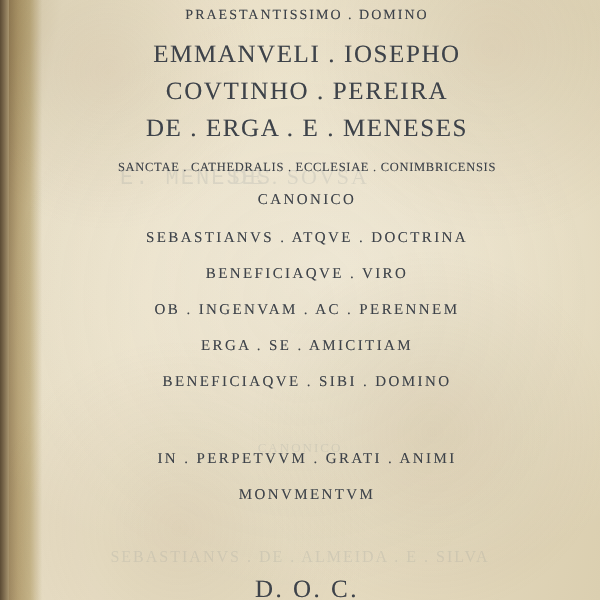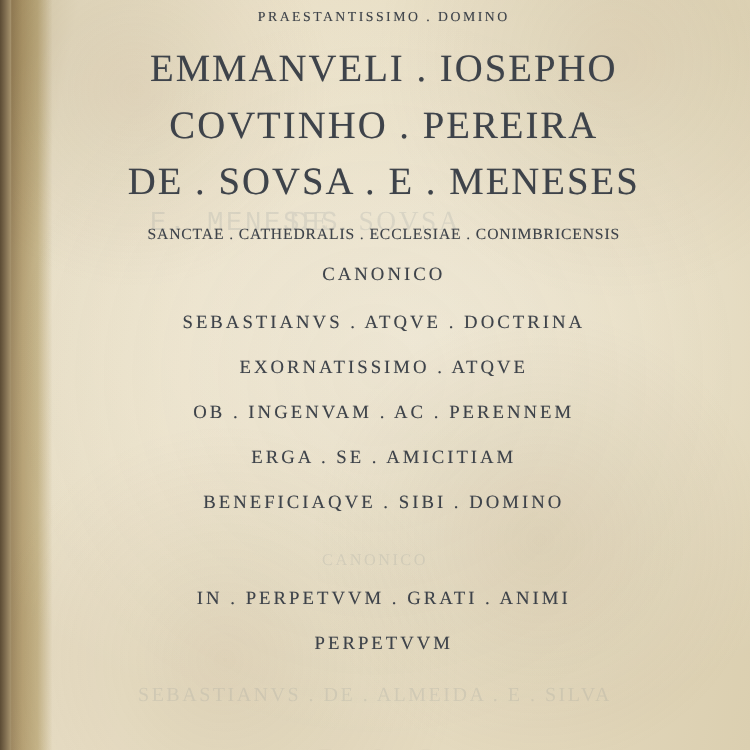--- a/index.html
+++ b/index.html
@@ -83,22 +83,22 @@
     color: #40454b;
     text-align: center;
   }
   .line {
     width: 100%;
     white-space: nowrap;
     color: #3e434a;
     font-family: "Liberation Serif", serif;
     text-rendering: geometricPrecision;
   }
-  .l-small   { font-size: 11px; letter-spacing: 2.0px; }
-  .l-big     { font-size: 31px;   letter-spacing: 1.6px; font-weight: 400; }
+  .l-small   { font-size: 14px; letter-spacing: 2.0px; }
+  .l-big     { font-size: 25px;   letter-spacing: 1.6px; font-weight: 400; }
   .l-sub     { font-size: 12.5px; letter-spacing: 0.7px; }
   .l-mid     { font-size: 15px;   letter-spacing: 2.4px; }
   .l-doc     { font-size: 25px;   letter-spacing: 2.5px; }
   
   #blk-dedicatee { padding-top: 8px; }
   #blk-name { margin-top: 17px; }
   #blk-name .line + .line { margin-top: 9px; }
   #blk-church { margin-top: 17px; }
   #blk-canonico { margin-top: 17px; }
   #blk-praise { margin-top: 21px; }
@@ -127,42 +127,42 @@
 
   <div id="content">
 
     <div id="blk-dedicatee">
       <div class="line l-small">PRAESTANTISSIMO . DOMINO</div>
     </div>
 
     <div id="blk-name">
       <div class="line l-big">EMMANVELI . IOSEPHO</div>
       <div class="line l-big">COVTINHO . PEREIRA</div>
-      <div class="line l-big">DE . SOVSA . E . MENESES</div>
+      <div class="line l-big">DE . ERGA . E . MENESES</div>
     </div>
 
     <div id="blk-church">
       <div class="line l-sub">SANCTAE . CATHEDRALIS . ECCLESIAE . CONIMBRICENSIS</div>
     </div>
 
     <div id="blk-canonico">
       <div class="line l-mid">CANONICO</div>
     </div>
 
     <div id="blk-praise">
       <div class="line l-mid">SEBASTIANVS . ATQVE . DOCTRINA</div>
-      <div class="line l-mid">EXORNATISSIMO . ATQVE</div>
+      <div class="line l-mid">BENEFICIAQVE . VIRO</div>
       <div class="line l-mid">OB . INGENVAM . AC . PERENNEM</div>
       <div class="line l-mid">ERGA . SE . AMICITIAM</div>
       <div class="line l-mid">BENEFICIAQVE . SIBI . DOMINO</div>
     </div>
 
     <div id="blk-monument">
       <div class="line l-mid">IN . PERPETVVM . GRATI . ANIMI</div>
-      <div class="line l-mid">PERPETVVM</div>
+      <div class="line l-mid">MONVMENTVM</div>
     </div>
 
     <div id="blk-doc">
       <div class="line l-doc">D. O. C.</div>
     </div>
 
   </div>
 </div>
 
 </body></html>

